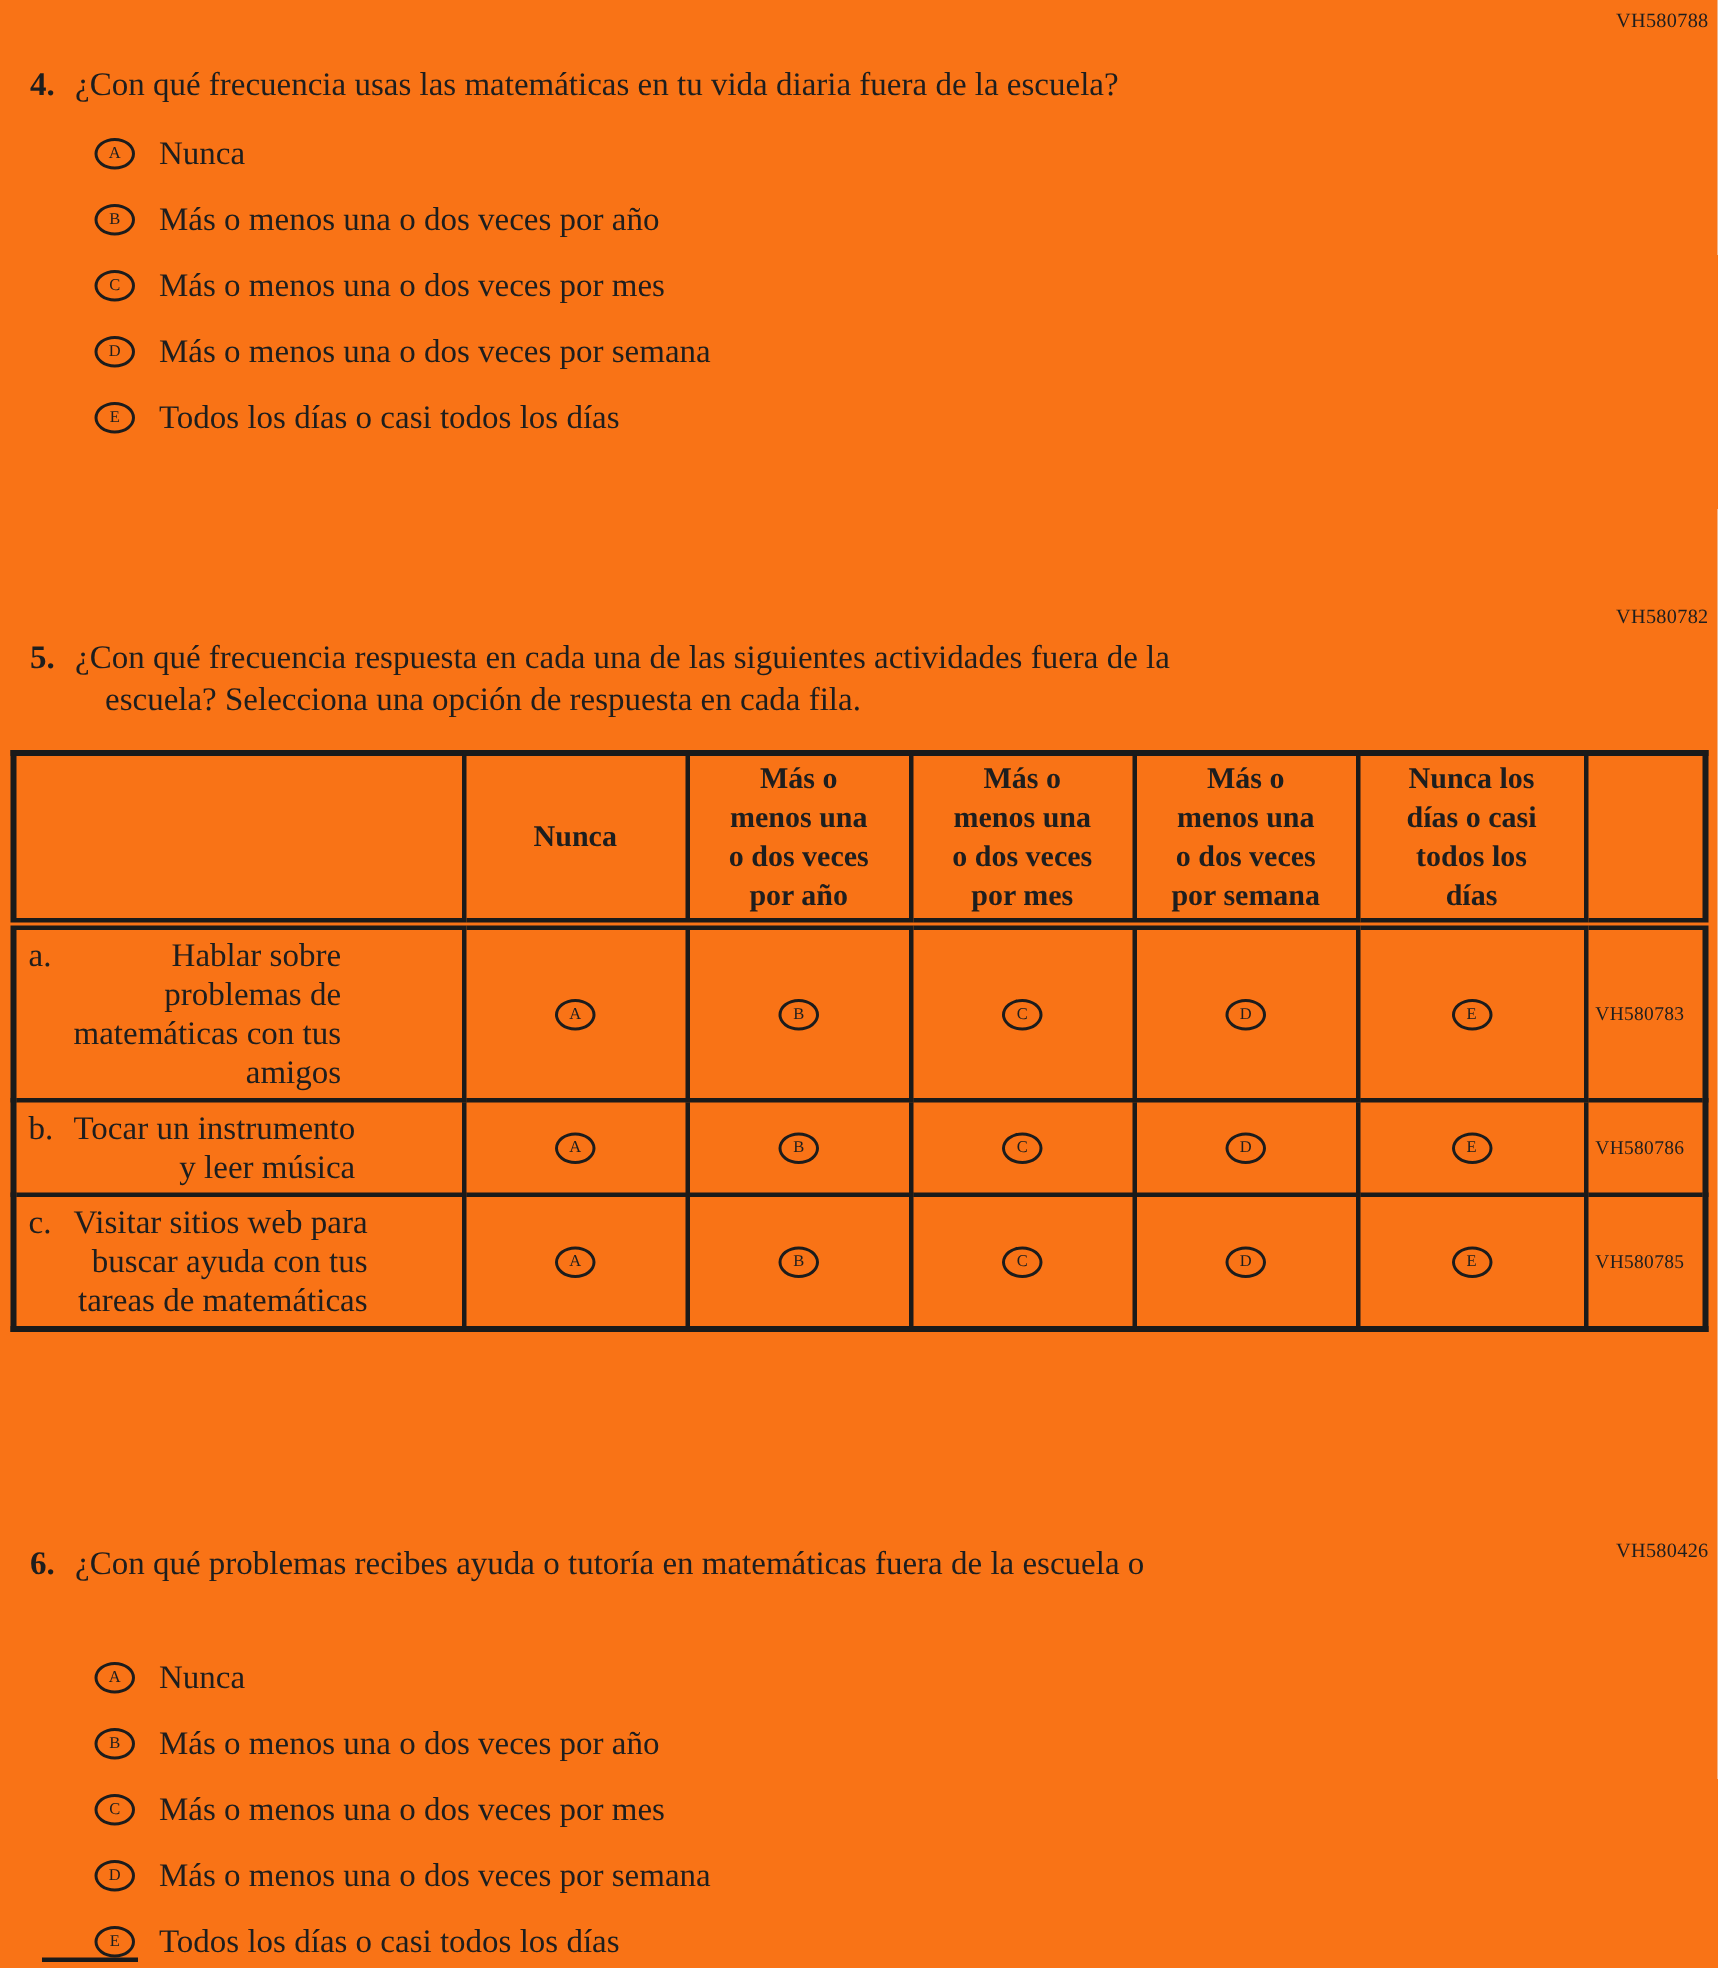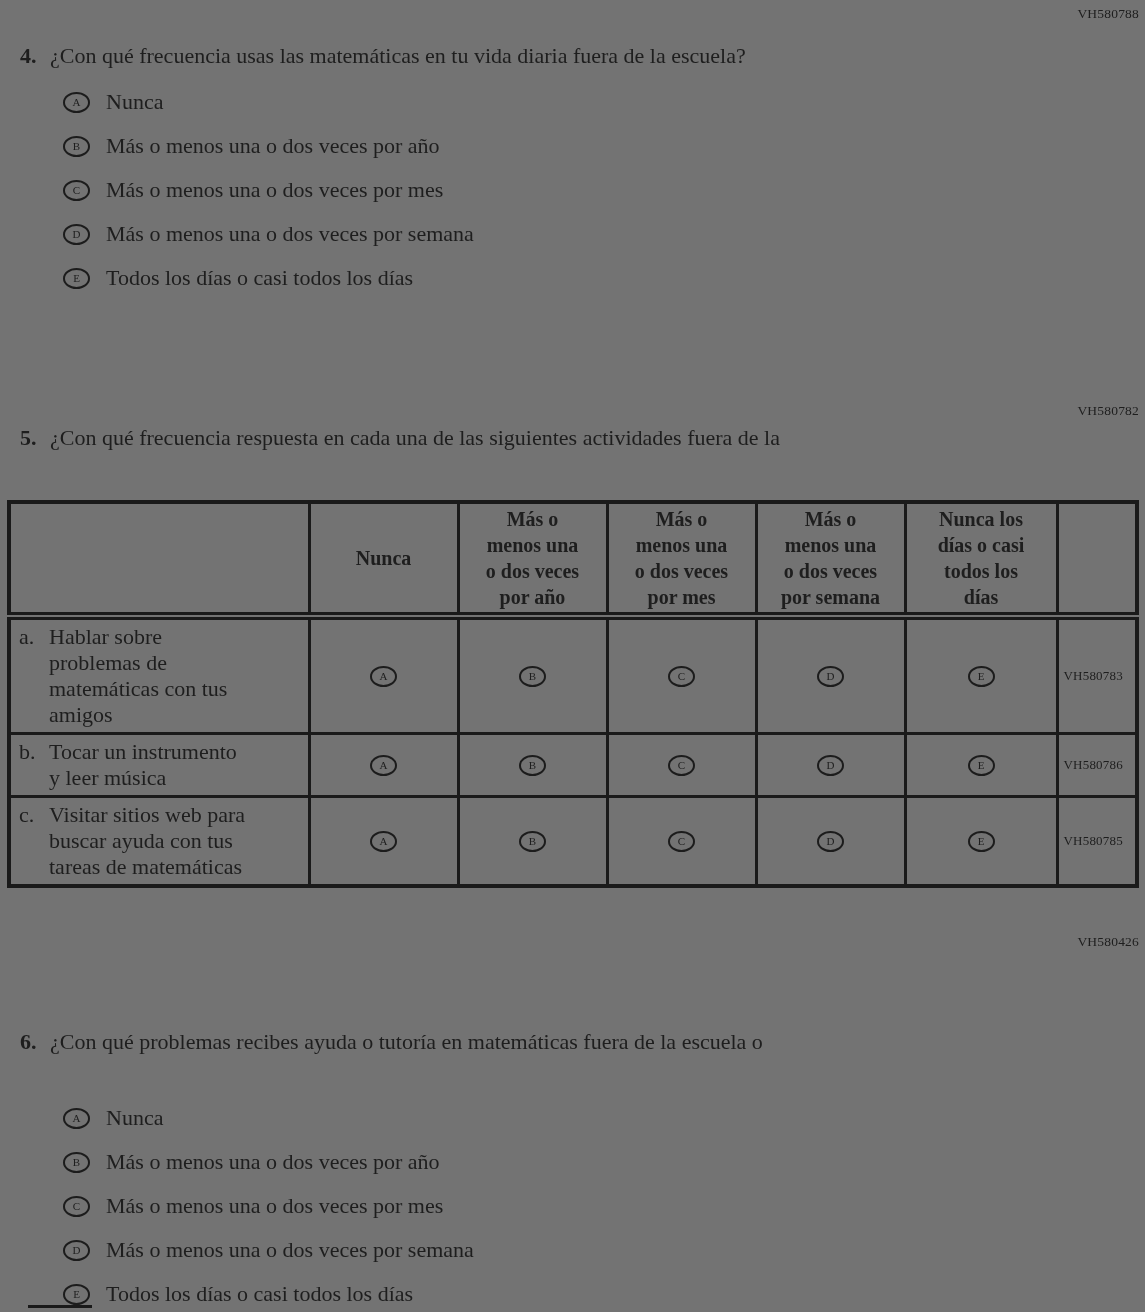--- a/index.html
+++ b/index.html
@@ -2,21 +2,21 @@
 <html><head>
 <meta charset="utf-8">
 <style>
   * { margin: 0; padding: 0; box-sizing: border-box; }
   html, body { background: #e8e8e8; }
   .page {
     position: relative;
     width: 1145px;
     height: 1312px;
     margin: 0 auto;
-    background: #737373;
+    background: #f97316;
     color: #1e1e1e;
     font-family: "Liberation Serif", "DejaVu Serif", serif;
     overflow: hidden;
   }
   .code {
     position: absolute;
     right: 6px;
     font-size: 13.5px;
     letter-spacing: 0.2px;
     color: #1e1e1e;
@@ -77,21 +77,21 @@
     text-align: center;
     vertical-align: middle;
     white-space: pre-line;
     height: 108px;
     padding: 2px 0;
   }
   table.matrix td { vertical-align: middle; }
   td.row-label-cell { padding: 4px 4px 4px 8px; }
   .row-label { display: flex; align-items: flex-start; font-size: 22px; line-height: 26px; }
   .row-prefix { width: 30px; flex: 0 0 30px; }
-  .row-label-text { white-space: pre-line; }
+  .row-label-text { white-space: pre-line; text-align: right; }
   td.bubble-cell { text-align: center; }
   td.code-cell { font-size: 13px; padding-left: 5px; letter-spacing: 0.2px; margin-left: 17px; }
   .row-a td { height: 112px; }
   .row-b td { height: 60px; }
   .row-c td { height: 86px; }
   .partial-rule {
     position: absolute;
     top: 1305px;
     left: 28px;
     width: 64px;
@@ -143,20 +143,23 @@
           <span class="bubble-letter">E</span>
         </span>
     <span class="option-label">Todos los días o casi todos los días</span>
   </div>
 </div>
 
   <div class="code" style="top:403px">VH580782</div>
   <div class="qline" style="top:424px">
     <span class="qnum">5.</span>
     <span class="qtext"><span>¿Con qué frecuencia respuesta en cada una de las siguientes actividades </span><b>fuera de la</b></span>
+  </div>
+  <div class="qline qline2" style="top:452px">
+    <span class="qtext"><b>escuela</b><span>? Selecciona </span><b>una</b><span> opción de respuesta en cada fila.</span></span>
   </div>
 
   <table class="matrix">
     <colgroup>
       <col style="width:300px">
         <col style="width:149px">
         <col style="width:149px">
       <col style="width:149px">
         <col style="width:149px">
         <col style="width:152px">
@@ -262,21 +265,21 @@
               <span class="bubble-letter">D</span>
             </span></td>
           <td class="bubble-cell"><span class="bubble">
               <span class="bubble-letter">E</span>
             </span></td>
           <td class="code-cell">VH580785</td>
         </tr>
 </tbody>
   </table>
 
-  <div class="code" style="top:934px">VH580426</div>
+  <div class="code" style="top:1026px">VH580426</div>
   <div class="qline" style="top:1028px">
     <span class="qnum">6.</span>
     <span class="qtext"><span>¿Con qué problemas recibes ayuda o tutoría en matemáticas </span><b>fuera de la escuela o</b></span>
   </div>
   <div class="options" id="q6-options" style="top:1106px">
   <div class="option-row">
     <span class="bubble">
           <span class="bubble-letter">A</span>
         </span>
     <span class="option-label">Nunca</span>

